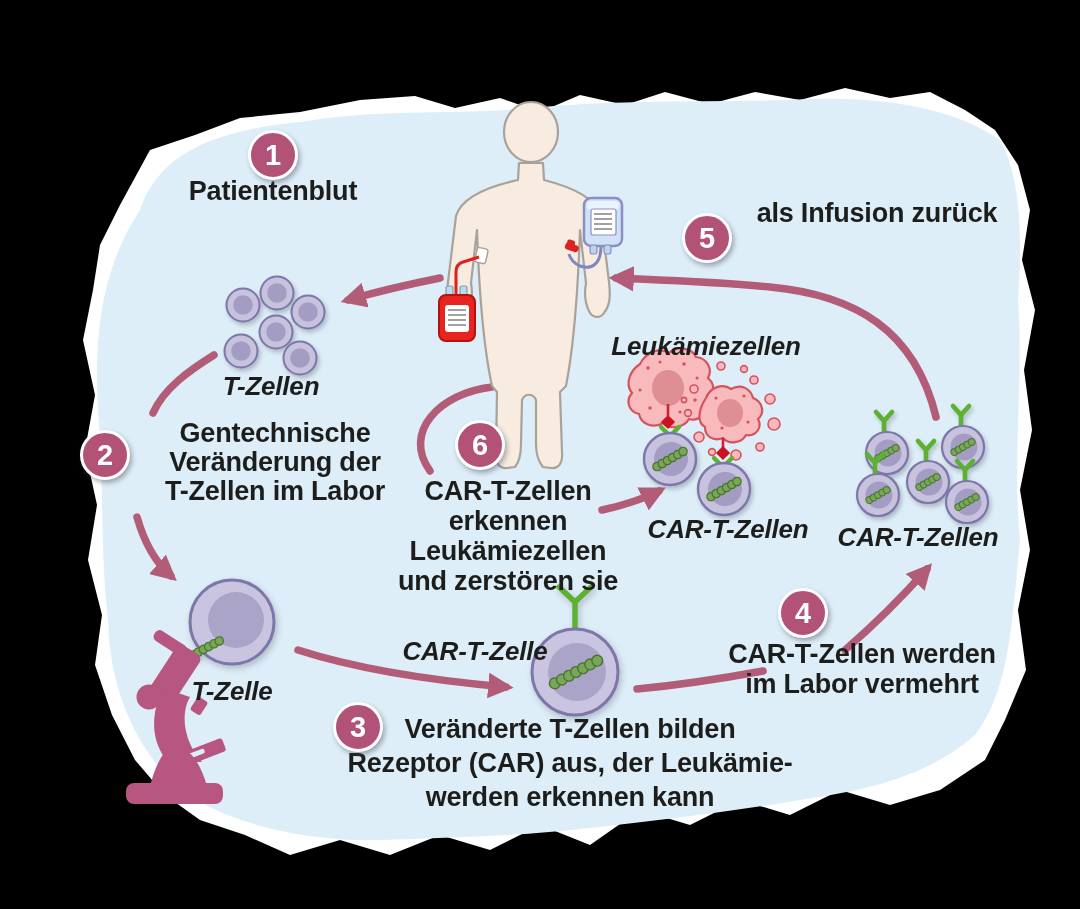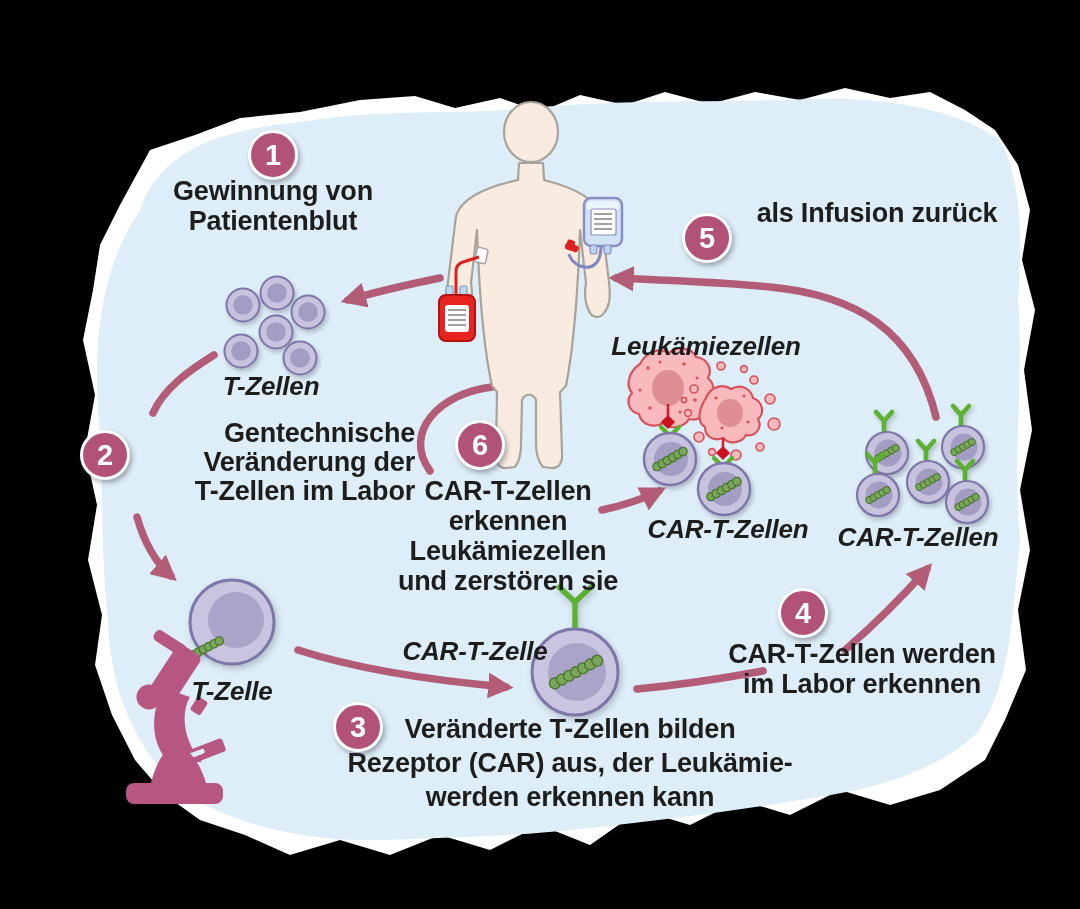--- a/index.html
+++ b/index.html
@@ -6,21 +6,21 @@
   #stage{position:relative;width:1080px;height:909px;overflow:hidden;
          font-family:"Liberation Sans",sans-serif;color:#1d1d1b;}
   #art{position:absolute;left:0;top:0;}
   .step-badge{position:absolute;width:44px;height:44px;border-radius:50%;
     background:#b35277;border:3px solid #fff;color:#fff;
     display:flex;align-items:center;justify-content:center;
     font-size:29px;font-weight:700;
     box-shadow:2px 3px 5px rgba(70,70,90,.45);z-index:5;}
   .step-text{position:absolute;font-weight:700;font-size:27px;line-height:30px;
     text-align:center;letter-spacing:-0.2px;z-index:4;}
-  .step-text.left{text-align:right;}
+  .step-text.left{text-align:center;}
   .cell-label{position:absolute;font-style:italic;font-weight:600;font-size:26px;
     text-align:center;z-index:4;letter-spacing:-0.2px;}
 </style>
 </head>
 <body>
 
 <div id="stage">
 
 <svg id="art" width="1080" height="909" viewBox="0 0 1080 909">
   <defs>
@@ -298,36 +298,35 @@
       <span>4</span>
     </div>
 <div class="step-badge" style="left:682px;top:213px">
       <span>5</span>
     </div>
 <div class="step-badge" style="left:455px;top:420px">
       <span>6</span>
     </div>
 
 <div class="step-text" style="left:98px;top:176px;width:350px">
-  <div>Gewinnung von</div>
   <div>Patientenblut</div>
 </div>
 <div class="step-text left" style="left:135px;top:419px;width:280px;line-height:29px">
   <div>Gentechnische</div>
   <div>Veränderung der</div>
   <div>T-Zellen im Labor</div>
 </div>
 <div class="step-text" style="left:340px;top:712px;width:460px;line-height:34px">
   <div>Veränderte T-Zellen bilden</div>
   <div>Rezeptor (CAR) aus, der Leukämie-</div>
   <div>werden erkennen kann</div>
 </div>
 <div class="step-text" style="left:712px;top:639px;width:300px">
   <div>CAR-T-Zellen werden</div>
-  <div>im Labor erkennen</div>
+  <div>im Labor vermehrt</div>
 </div>
 <div class="step-text" style="left:727px;top:198px;width:300px">
   <div>als Infusion zurück</div>
 </div>
 <div class="step-text" style="left:383px;top:476px;width:250px">
   <div>CAR-T-Zellen</div>
   <div>erkennen</div>
   <div>Leukämiezellen</div>
   <div>und zerstören sie</div>
 </div>

